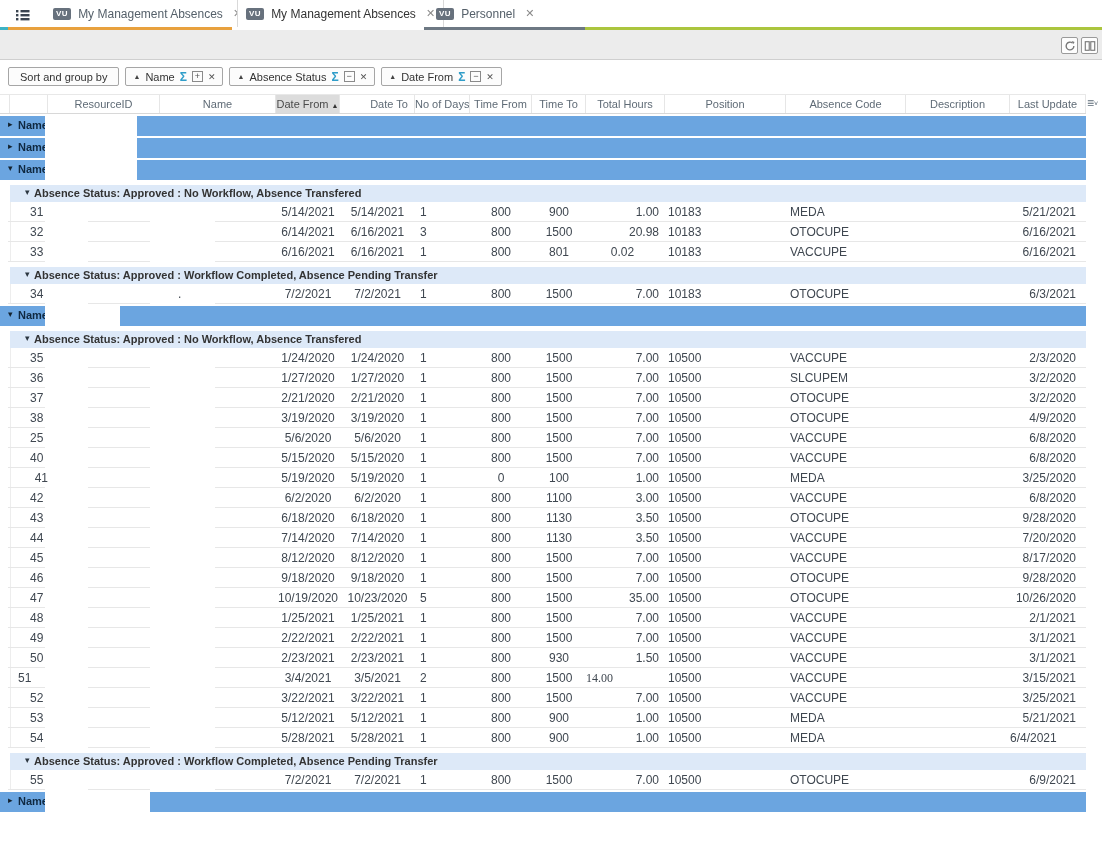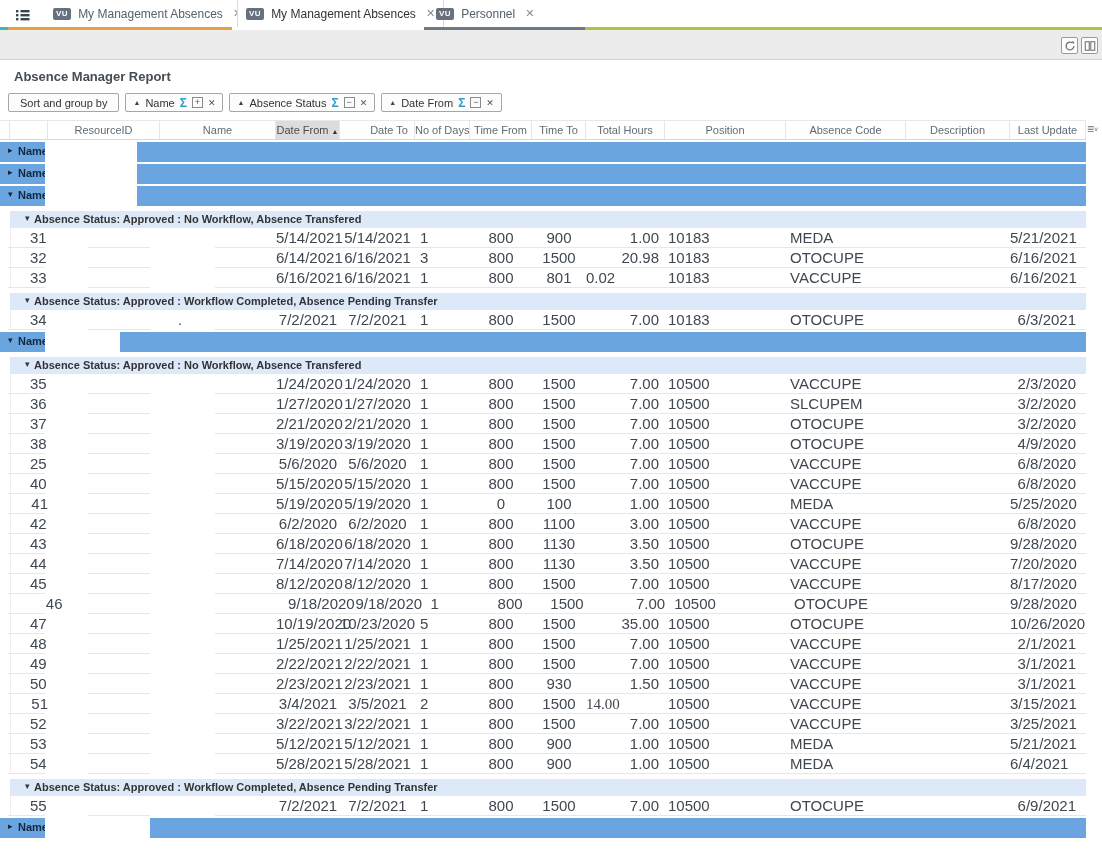--- a/index.html
+++ b/index.html
@@ -33,21 +33,21 @@
   
   .grid{margin-top:8px;position:relative}
   .ghead{display:flex;height:20px;width:1086px;border-top:1px solid #e8e8e8;border-bottom:1px solid #d8d8d8;font-size:11px;color:#5f6b76;background:#fff;box-sizing:border-box}
   .hc{box-sizing:border-box;border-right:1px solid #e6e6e6;text-align:center;line-height:19px;white-space:nowrap;overflow:hidden;cursor:pointer}
   .hc.sorted{background:#dcdcdc;color:#4a4a4a}
   .hc .sortglyph{font-size:7px;margin-left:3px;color:#333}
   .chooser{position:absolute;right:2px;top:3px;width:15px;height:15px;color:#5a6875;font-size:12px;line-height:13px;text-align:center;cursor:pointer}
   .chooser .v{font-size:7px;vertical-align:top}
 
   .gbody{width:1102px}
-  .row{display:flex;height:20px;width:1086px;font-size:15px;color:#3f4750;cursor:default;
+  .row{display:flex;height:20px;width:1086px;font-size:12px;color:#3f4750;cursor:default;
        background-image:linear-gradient(#e7e7e7,#e7e7e7),linear-gradient(#e7e7e7,#e7e7e7),linear-gradient(#e7e7e7,#e7e7e7),linear-gradient(#ededed,#ededed);
        background-repeat:no-repeat;
        background-position:8px bottom,88px bottom,215px bottom,10px top;
        background-size:37px 1px,62px 1px,871px 1px,1px 100%}
   .cell{box-sizing:border-box;line-height:20px;white-space:nowrap;overflow:visible}
 
   .grow{position:relative;height:20px;margin-top:2px;background:#6ba5e0;width:1086px;cursor:pointer}
   .grow .arr{position:absolute;left:8px;top:4px;font-size:9px;color:#14222e;line-height:1}
   .grow .lbl{position:absolute;left:18px;top:4px;font-weight:bold;font-size:11px;color:#0f2840;line-height:1}
   .grow .redact{position:absolute;left:45px;background:#fff}
@@ -102,21 +102,20 @@
   </div>
   <div class="icon-btn" style="right:4px">
     <svg width="12" height="12" viewBox="0 0 14 14">
       <rect x="1.5" y="2" width="4.6" height="10" fill="none" stroke="#777" stroke-width="1.3"></rect>
       <rect x="7.9" y="2" width="4.6" height="10" fill="none" stroke="#777" stroke-width="1.3"></rect>
     </svg>
   </div>
 </div>
 
 <div class="panel">
-  <div class="ptitle">Absence Manager Report</div>
 
   <div class="sortbar">
     <div class="sgb">Sort and group by</div>
 
     <div class="chip">
       <span class="up">▲</span>
       <span>Name</span>
       <span class="sig">Σ</span>
       <span class="box">+</span>
       <span class="x">✕</span>
@@ -210,21 +209,21 @@
         <div class="row">
           <div class="cell" style="width: 10px;"></div>
           <div class="cell" style="width: 38px; text-align: left; padding-left: 20px;">33</div>
           <div class="cell" style="width: 112px; text-align: left; padding-left: 18px;"></div>
           <div class="cell" style="width: 116px; text-align: left; padding-left: 18px;"></div>
           <div class="cell" style="width: 64px; text-align: center;">6/16/2021</div>
           <div class="cell" style="width: 75px; text-align: center;">6/16/2021</div>
           <div class="cell" style="width: 55px; text-align: left; padding-left: 5px;">1</div>
           <div class="cell" style="width: 62px; text-align: center;">800</div>
           <div class="cell" style="width: 54px; text-align: center;">801</div>
-          <div class="cell" style="width: 79px; text-align: left; padding-right: 6px;">0.02</div>
+          <div class="cell" style="width: 79px; text-align: center; padding-right: 6px;">0.02</div>
           <div class="cell" style="width: 121px; text-align: left; padding-left: 3px;">10183</div>
           <div class="cell" style="width: 120px; text-align: left; padding-left: 4px;">VACCUPE</div>
           <div class="cell" style="width: 104px; text-align: left; padding-left: 4px;"></div>
           <div class="cell" style="width: 76px; text-align: right; padding-right: 10px;">6/16/2021</div>
         </div>
         <div class="srow">
           <span class="arr">▾</span>
           <span class="lbl">Absence Status: Approved : Workflow Completed, Absence Pending Transfer</span>
         </div>
         <div class="row">
@@ -355,21 +354,21 @@
           <div class="cell" style="width: 116px; text-align: left; padding-left: 18px;"></div>
           <div class="cell" style="width: 64px; text-align: center;">5/19/2020</div>
           <div class="cell" style="width: 75px; text-align: center;">5/19/2020</div>
           <div class="cell" style="width: 55px; text-align: left; padding-left: 5px;">1</div>
           <div class="cell" style="width: 62px; text-align: center;">0</div>
           <div class="cell" style="width: 54px; text-align: center;">100</div>
           <div class="cell" style="width: 79px; text-align: right; padding-right: 6px;">1.00</div>
           <div class="cell" style="width: 121px; text-align: left; padding-left: 3px;">10500</div>
           <div class="cell" style="width: 120px; text-align: left; padding-left: 4px;">MEDA</div>
           <div class="cell" style="width: 104px; text-align: left; padding-left: 4px;"></div>
-          <div class="cell" style="width: 76px; text-align: right; padding-right: 10px;">5/25/2020</div>
+          <div class="cell" style="width: 76px; text-align: right; padding-right: 10px;">3/25/2020</div>
         </div>
         <div class="row">
           <div class="cell" style="width: 10px;"></div>
           <div class="cell" style="width: 38px; text-align: left; padding-left: 20px;">42</div>
           <div class="cell" style="width: 112px; text-align: left; padding-left: 18px;"></div>
           <div class="cell" style="width: 116px; text-align: left; padding-left: 18px;"></div>
           <div class="cell" style="width: 64px; text-align: center;">6/2/2020</div>
           <div class="cell" style="width: 75px; text-align: center;">6/2/2020</div>
           <div class="cell" style="width: 55px; text-align: left; padding-left: 5px;">1</div>
           <div class="cell" style="width: 62px; text-align: center;">800</div>
@@ -423,21 +422,21 @@
           <div class="cell" style="width: 62px; text-align: center;">800</div>
           <div class="cell" style="width: 54px; text-align: center;">1500</div>
           <div class="cell" style="width: 79px; text-align: right; padding-right: 6px;">7.00</div>
           <div class="cell" style="width: 121px; text-align: left; padding-left: 3px;">10500</div>
           <div class="cell" style="width: 120px; text-align: left; padding-left: 4px;">VACCUPE</div>
           <div class="cell" style="width: 104px; text-align: left; padding-left: 4px;"></div>
           <div class="cell" style="width: 76px; text-align: right; padding-right: 10px;">8/17/2020</div>
         </div>
         <div class="row">
           <div class="cell" style="width: 10px;"></div>
-          <div class="cell" style="width: 38px; text-align: left; padding-left: 20px; margin-left: 16px;">46</div>
+          <div class="cell" style="width: 38px; text-align: left; padding-left: 20px;">46</div>
           <div class="cell" style="width: 112px; text-align: left; padding-left: 18px;"></div>
           <div class="cell" style="width: 116px; text-align: left; padding-left: 18px;"></div>
           <div class="cell" style="width: 64px; text-align: center;">9/18/2020</div>
           <div class="cell" style="width: 75px; text-align: center;">9/18/2020</div>
           <div class="cell" style="width: 55px; text-align: left; padding-left: 5px;">1</div>
           <div class="cell" style="width: 62px; text-align: center;">800</div>
           <div class="cell" style="width: 54px; text-align: center;">1500</div>
           <div class="cell" style="width: 79px; text-align: right; padding-right: 6px;">7.00</div>
           <div class="cell" style="width: 121px; text-align: left; padding-left: 3px;">10500</div>
           <div class="cell" style="width: 120px; text-align: left; padding-left: 4px;">OTOCUPE</div>
@@ -503,21 +502,21 @@
           <div class="cell" style="width: 62px; text-align: center;">800</div>
           <div class="cell" style="width: 54px; text-align: center;">930</div>
           <div class="cell" style="width: 79px; text-align: right; padding-right: 6px;">1.50</div>
           <div class="cell" style="width: 121px; text-align: left; padding-left: 3px;">10500</div>
           <div class="cell" style="width: 120px; text-align: left; padding-left: 4px;">VACCUPE</div>
           <div class="cell" style="width: 104px; text-align: left; padding-left: 4px;"></div>
           <div class="cell" style="width: 76px; text-align: right; padding-right: 10px;">3/1/2021</div>
         </div>
         <div class="row">
           <div class="cell" style="width: 10px;"></div>
-          <div class="cell" style="width: 38px; text-align: right; padding-left: 16px;">51</div>
+          <div class="cell" style="width: 38px; text-align: left; padding-left: 8px;">51</div>
           <div class="cell" style="width: 112px; text-align: left; padding-left: 18px;"></div>
           <div class="cell" style="width: 116px; text-align: left; padding-left: 18px;"></div>
           <div class="cell" style="width: 64px; text-align: center;">3/4/2021</div>
           <div class="cell" style="width: 75px; text-align: center;">3/5/2021</div>
           <div class="cell" style="width: 55px; text-align: left; padding-left: 5px;">2</div>
           <div class="cell" style="width: 62px; text-align: center;">800</div>
           <div class="cell" style="width: 54px; text-align: center;">1500</div>
           <div class="cell" style="width: 79px; text-align: left; padding-right: 6px; font-family: Liberation Serif, serif;">14.00</div>
           <div class="cell" style="width: 121px; text-align: left; padding-left: 3px;">10500</div>
           <div class="cell" style="width: 120px; text-align: left; padding-left: 4px;">VACCUPE</div>

